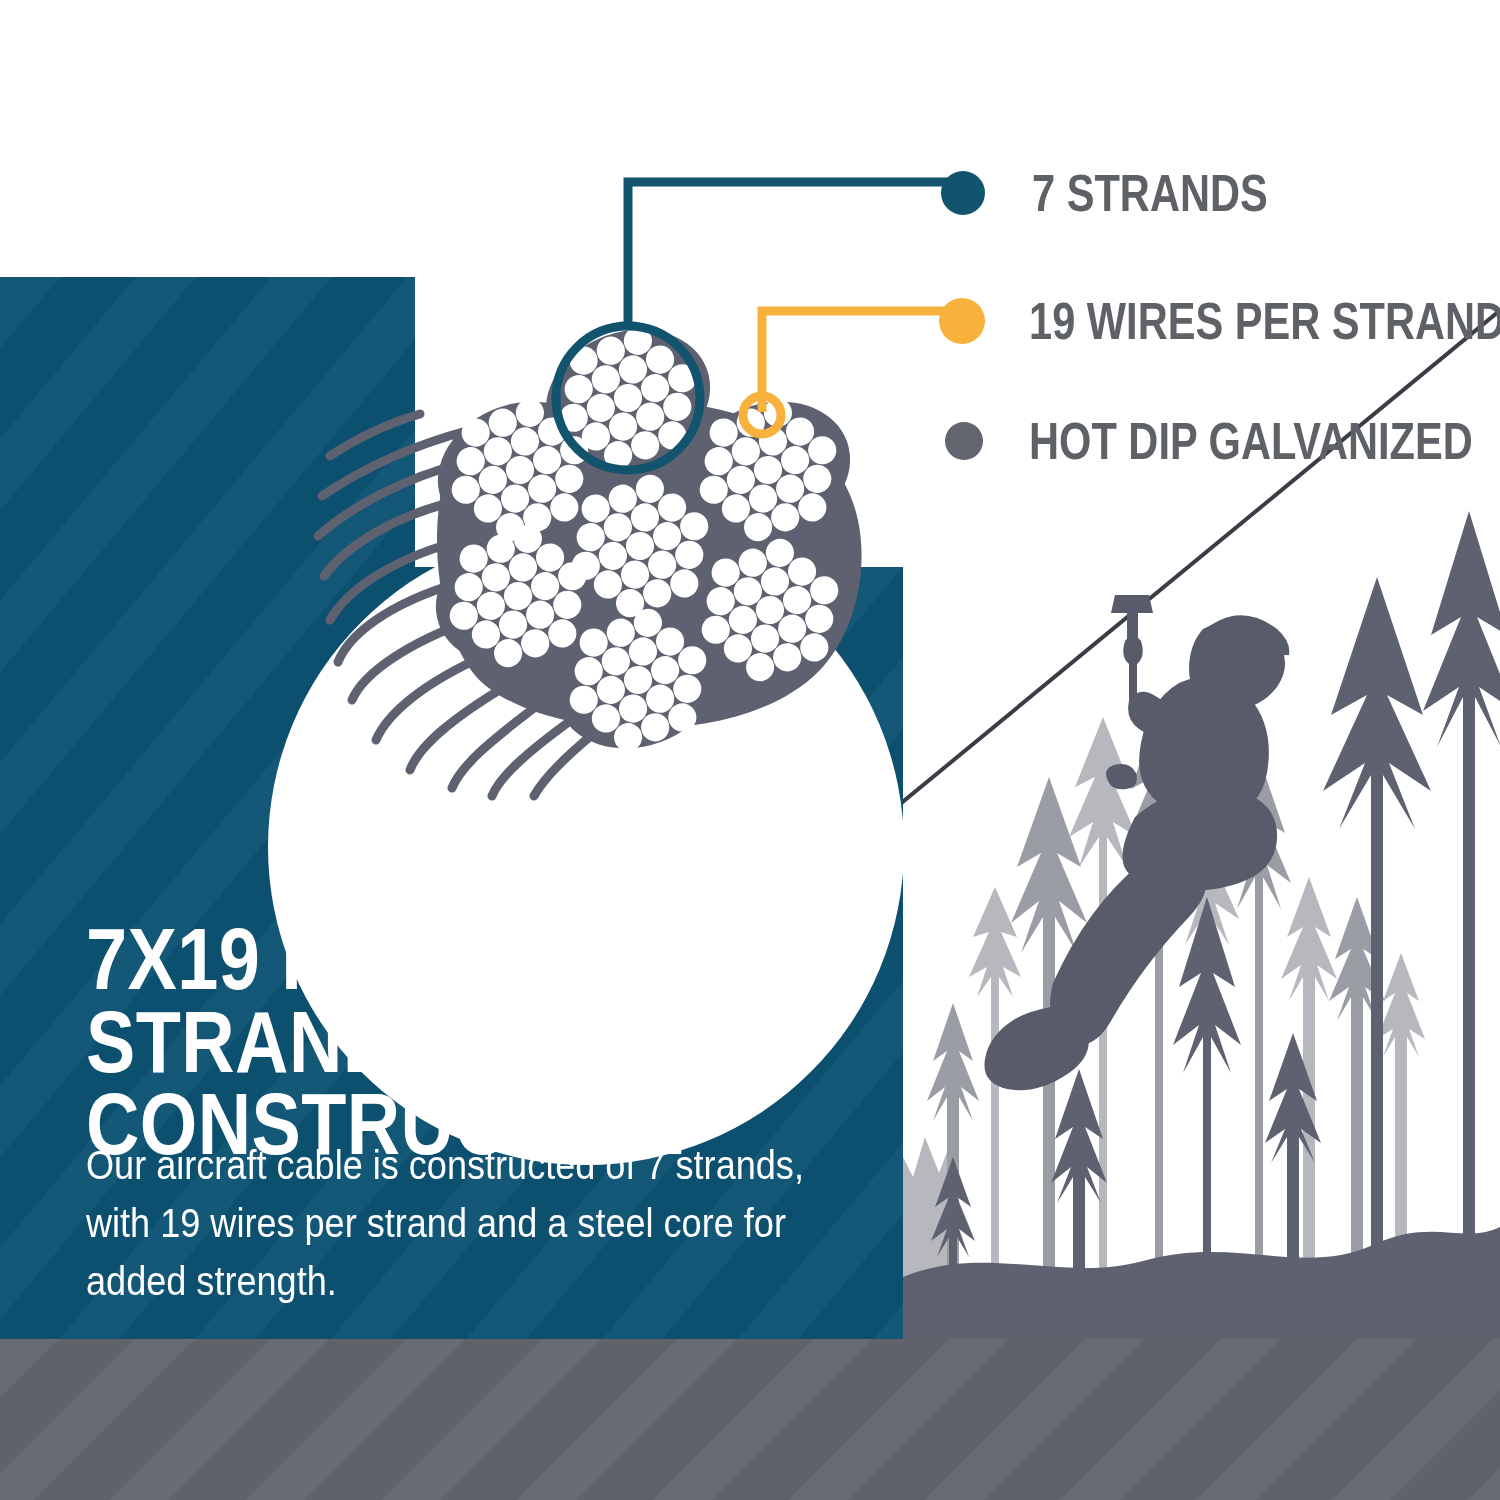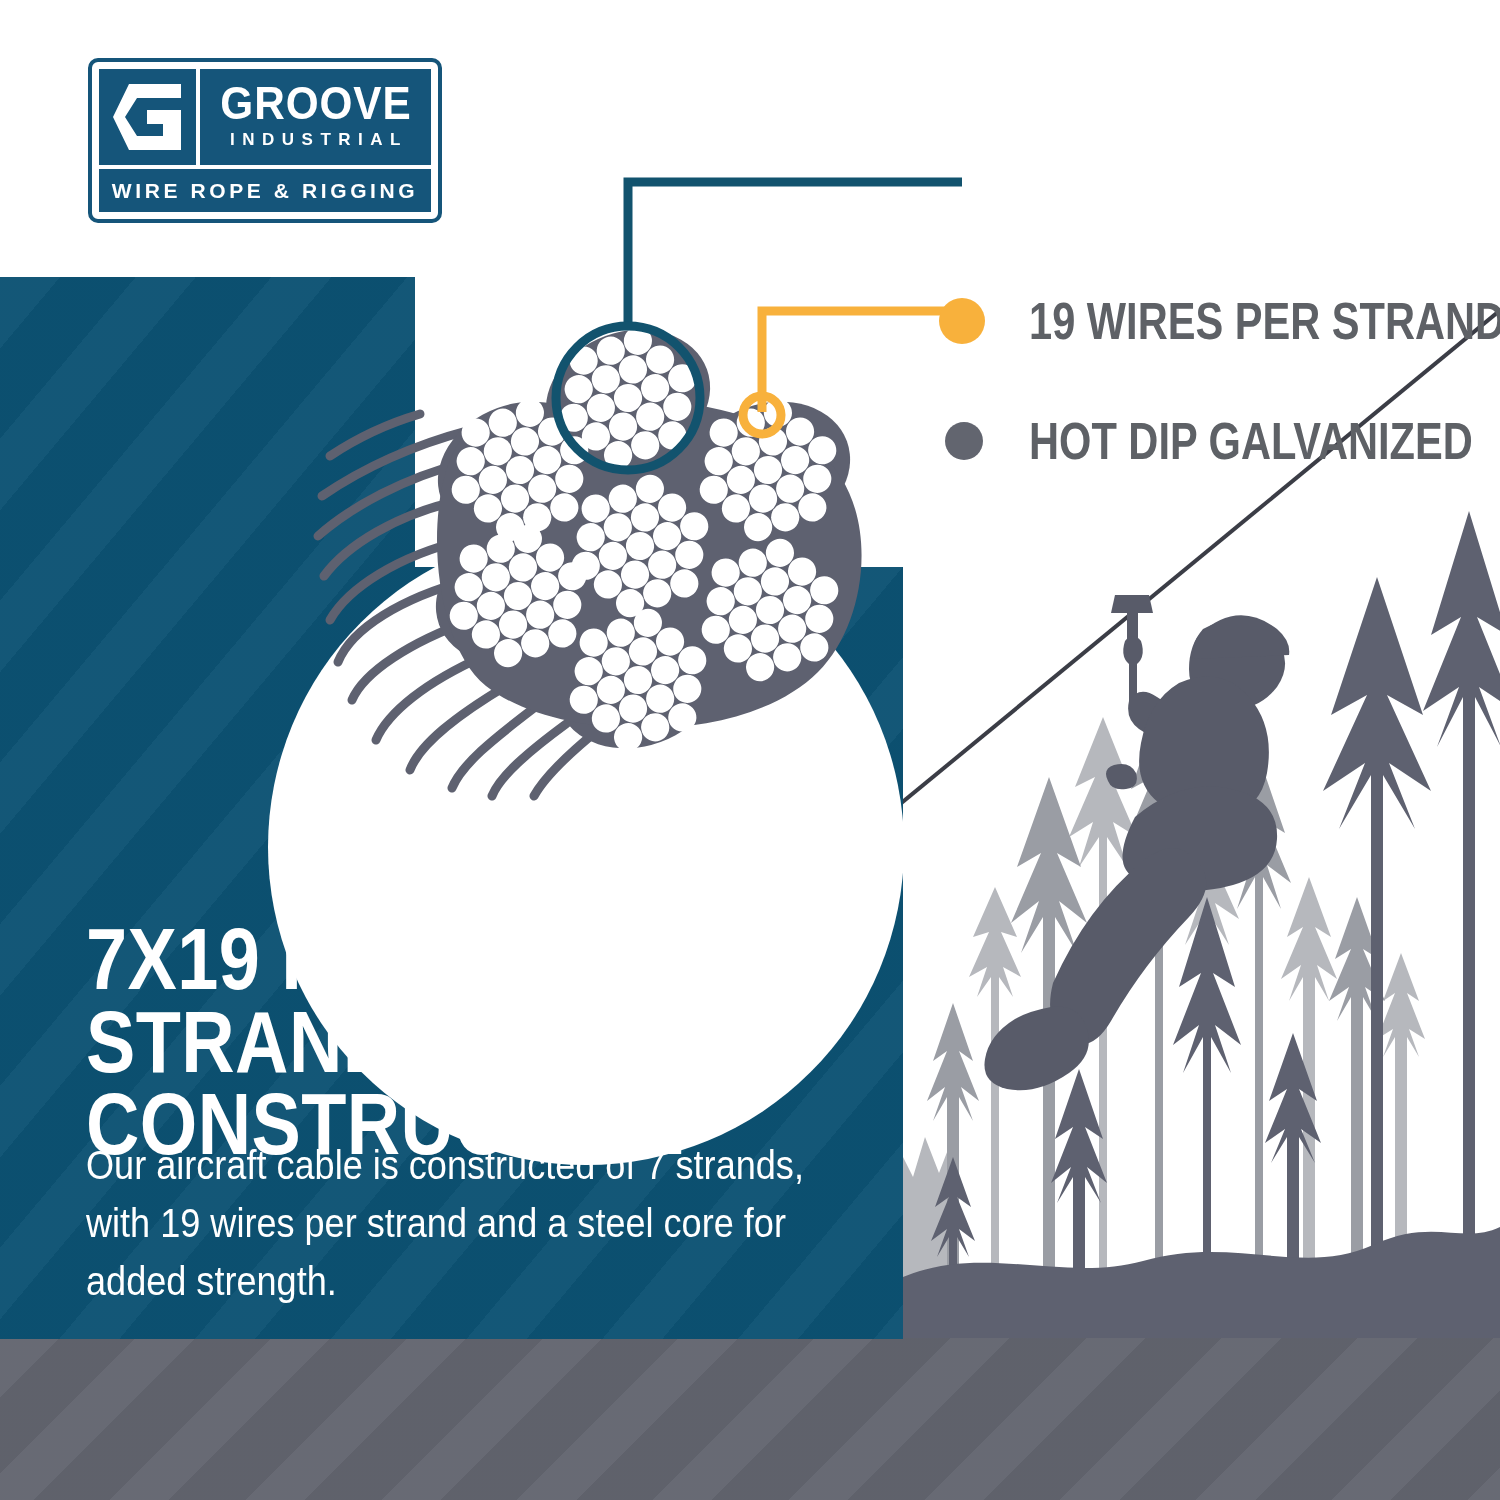--- a/index.html
+++ b/index.html
@@ -276,39 +276,25 @@
 
   <svg class="svg-layer" viewBox="0 0 1500 1500" xmlns="http://www.w3.org/2000/svg">
 
     <path d="M628 326 L628 182 L962 182" stroke="#12536e" stroke-width="9" fill="none"></path>
     <circle cx="628" cy="398" r="72" stroke="#12536e" stroke-width="9" fill="none"></circle>
 
     <path d="M762 412 L762 311 L960 311" stroke="#f8b13c" stroke-width="9" fill="none"></path>
     <circle cx="762" cy="415" r="19" stroke="#f8b13c" stroke-width="9" fill="none"></circle>
   </svg>
 
-  <div class="logo">
-    <div class="logo-inner">
-      <div class="logo-top">
-        <div class="logo-mark">
-          <svg width="74" height="70" viewBox="0 0 74 70" xmlns="http://www.w3.org/2000/svg">
-            <path d="M18 2 L70 2 L70 16 L26 16 L14 35 L26 54 L52 54 L52 42 L36 42 L36 28 L70 28 L70 68 L18 68 L2 35 Z" fill="#ffffff"></path>
-          </svg>
-        </div>
-        <div class="logo-word">
-          <div class="logo-groove">GROOVE</div>
-          <div class="logo-industrial">INDUSTRIAL</div>
-        </div>
-      </div>
-      <div class="logo-bar">
-        <div class="logo-tag">WIRE ROPE &amp; RIGGING</div>
-      </div>
-    </div>
-  </div>
-
+
+  <div class="callout" id="callout-strands">
+    <span class="dot"></span>
+    <span class="lbl">7 STRANDS</span>
+  </div>
 
   <div class="callout" id="callout-wires">
     <span class="dot"></span>
     <span class="lbl">19 WIRES PER STRAND</span>
   </div>
 
   <div class="callout" id="callout-galv">
     <span class="dot"></span>
     <span class="lbl">HOT DIP GALVANIZED</span>
   </div>

